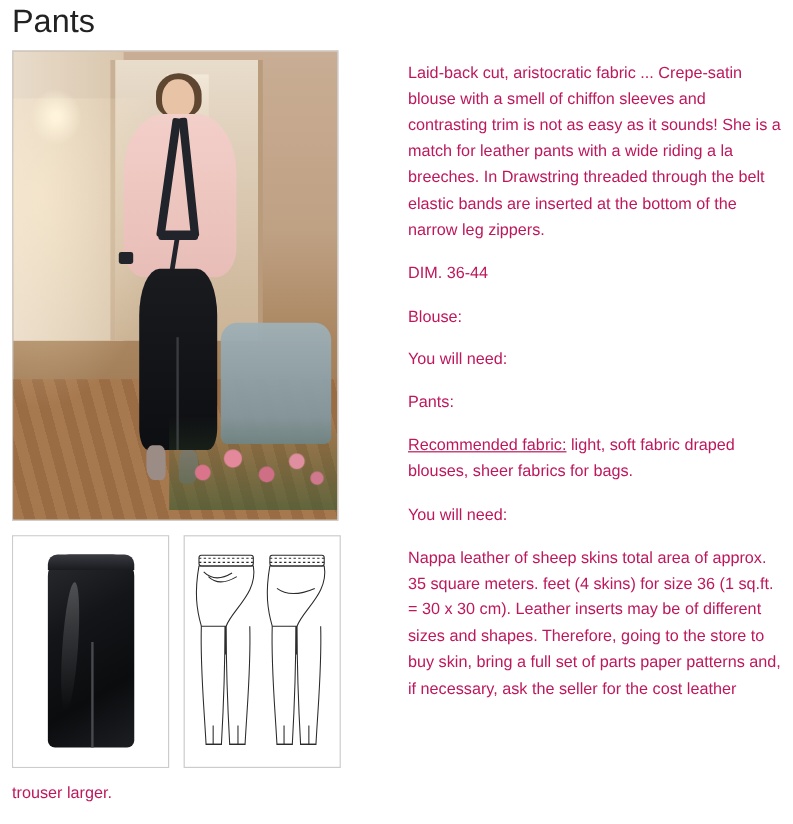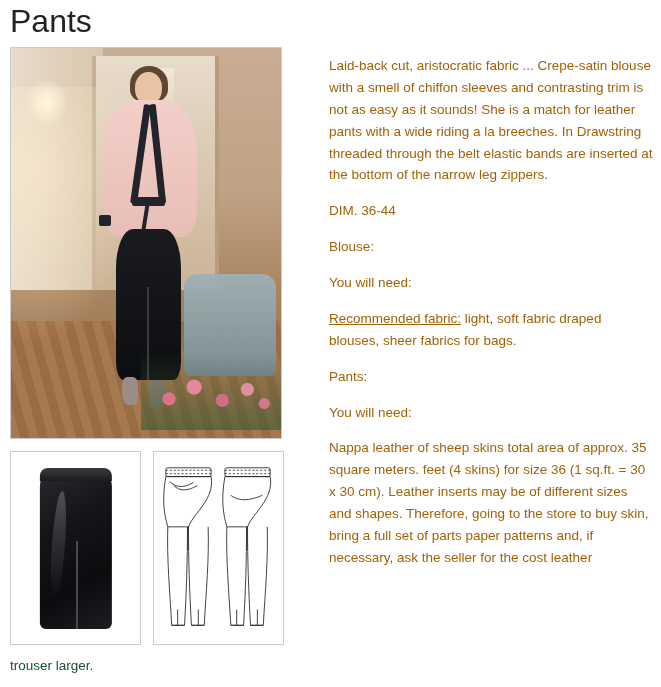--- a/index.html
+++ b/index.html
@@ -16,21 +16,21 @@
     position: relative;
   }
   .page {
     width: 661px;
     height: 687px;
     position: relative;
     box-sizing: border-box;
     padding: 0 8px;
   }
   .title {
-    font-size: 32px;
+    font-size: 27px;
     font-weight: normal;
     color: #222222;
     margin: 4px 0 8px 2px;
     line-height: 1.1;
     letter-spacing: 0px;
   }
   .columns {
     display: flex;
     flex-direction: row;
     align-items: flex-start;
@@ -68,29 +68,29 @@
     box-sizing: border-box;
     overflow: hidden;
     position: relative;
     background: #ffffff;
   }
   .photo-thumb + .photo-thumb {
     margin-left: 12px;
   }
   .caption {
     font-size: 13.5px;
-    color: #14532d;
+    color: #be185d;
     margin-top: 13px;
     margin-left: 2px;
   }
   p.body-text {
     font-size: 13.5px;
     line-height: 1.62;
-    margin: 0 0 14px 5px;
-    color: #a16207;
+    margin: 0 0 14px 16px;
+    color: #be185d;
   }
   p.body-text.bold {
     font-weight: normal;
   }
   .underline {
     text-decoration: underline;
   }
 
   
   .room {
@@ -314,24 +314,24 @@
 
       <p class="body-text">Laid-back cut, aristocratic fabric ... Crepe-satin blouse with a smell of chiffon sleeves and contrasting trim is not as easy as it sounds! She is a match for leather pants with a wide riding a la breeches. In Drawstring threaded through the belt elastic bands are inserted at the bottom of the narrow leg zippers.</p>
 
       <p class="body-text">DIM. 36-44</p>
 
       <p class="body-text bold">Blouse:</p>
 
       <p class="body-text bold">You will need:</p>
 
 
+      <p class="body-text bold">Pants:</p>
+
       <p class="body-text"><span class="underline">Recommended fabric:</span><span> light, soft fabric draped blouses, sheer fabrics for bags.</span></p>
 
-      <p class="body-text bold">Pants:</p>
-
       <p class="body-text bold">You will need:</p>
 
       <p class="body-text">Nappa leather of sheep skins total area of approx. 35 square meters. feet (4 skins) for size 36 (1 sq.ft. = 30 x 30 cm). Leather inserts may be of different sizes and shapes. Therefore, going to the store to buy skin, bring a full set of parts paper patterns and, if necessary, ask the seller for the cost leather</p>
 
     </div>
 
   </div>
 
 </div>
 

